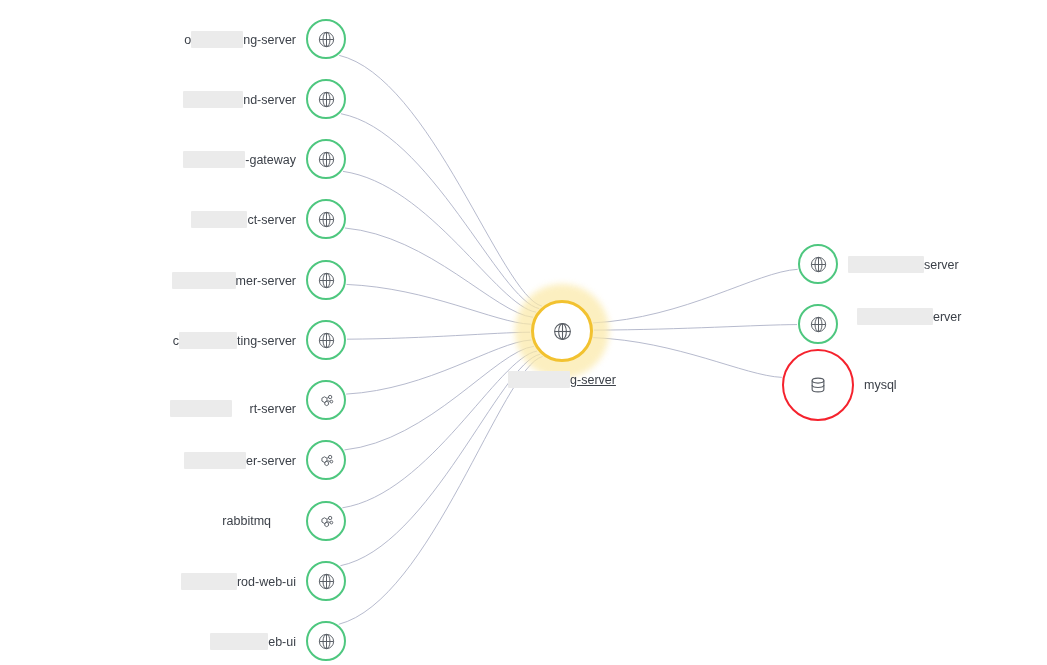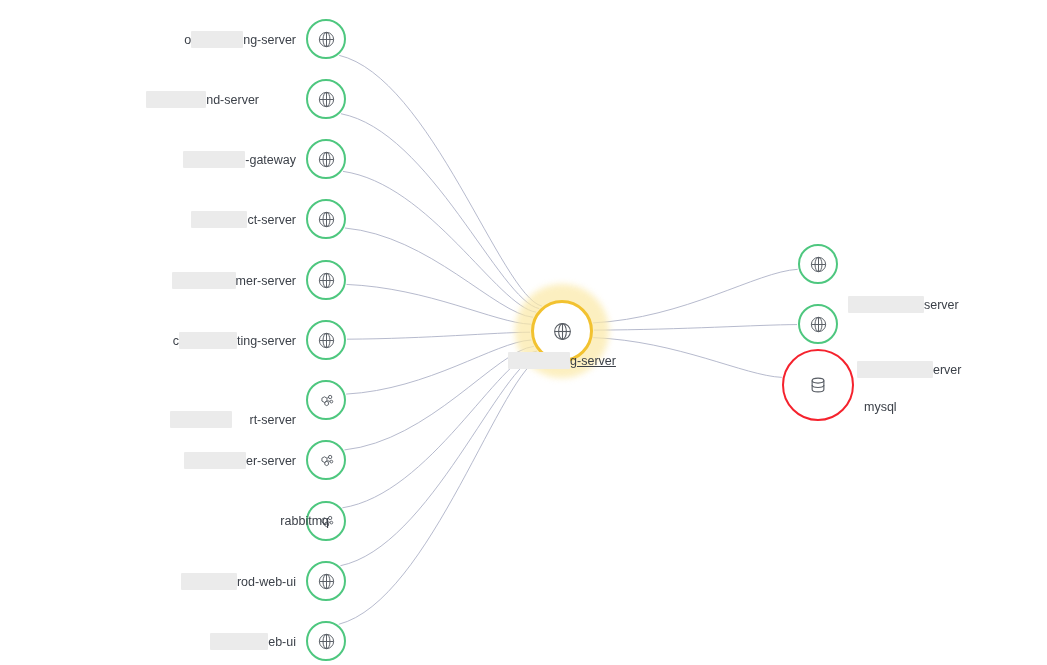--- a/index.html
+++ b/index.html
@@ -65,21 +65,20 @@
     color: #3c4149;
     white-space: nowrap;
     display: flex;
     align-items: center;
   }
   .node-label.align-right {
     justify-content: flex-end;
   }
   .node-label.align-left {
     justify-content: center;
-    margin-top: 40px;
   }
   .node-label.align-center {
     justify-content: center;
   }
   .redaction {
     display: inline-block;
     background: #ebebeb;
     height: 17px;
     vertical-align: middle;
     border-radius: 1px;
@@ -128,21 +127,21 @@
       <div class="node status-healthy" style="left: 306px; top: 79px; height: 40px; width: 40px; border-color: rgb(78, 199, 127);">
         <span class="node-icon">
     <svg width="19" height="19" viewBox="0 0 24 24" fill="none" stroke="currentColor" stroke-width="1.25">
       <circle cx="12" cy="12" r="9"></circle>
       <line x1="3" y1="12" x2="21" y2="12"></line>
       <line x1="12" y1="3" x2="12" y2="21"></line>
       <ellipse cx="12" cy="12" rx="4.4" ry="9"></ellipse>
     </svg>
         </span>
       </div>
-      <div class="node-label align-right" style="right: 788px; top: 91px; margin-left: 36px;">
+      <div class="node-label align-right" style="right: 751px; top: 91px; margin-left: 36px;">
         <span class="redaction" style="width: 60px; background: rgb(235, 235, 235);"></span>
         <span class="label-text">nd-server</span>
       </div>
       <div class="node status-healthy" style="left: 306px; top: 139px; height: 40px; width: 40px; border-color: rgb(78, 199, 127);">
         <span class="node-icon">
     <svg width="19" height="19" viewBox="0 0 24 24" fill="none" stroke="currentColor" stroke-width="1.25">
       <circle cx="12" cy="12" r="9"></circle>
       <line x1="3" y1="12" x2="21" y2="12"></line>
       <line x1="12" y1="3" x2="12" y2="21"></line>
       <ellipse cx="12" cy="12" rx="4.4" ry="9"></ellipse>
@@ -201,21 +200,21 @@
     <svg width="19" height="19" viewBox="0 0 24 24" fill="none" stroke="currentColor" stroke-width="1.2">
       <path d="M6.2 9.1 L9.4 7.3 L12.6 9.1 L12.6 12.7 L9.4 14.5 L6.2 12.7 Z"></path>
       <path d="M9.8 14.4 L12.2 13.0 L14.6 14.4 L14.6 17.1 L12.2 18.5 L9.8 17.1 Z"></path>
       <circle cx="16.6" cy="7.6" r="2.1"></circle>
       <circle cx="18.2" cy="13.4" r="1.7"></circle>
       <line x1="12.8" y1="9.0" x2="14.8" y2="8.1"></line>
       <line x1="13.2" y1="12.3" x2="16.6" y2="13.2"></line>
     </svg>
         </span>
       </div>
-      <div class="node-label align-right" style="right: 751px; top: 411px; gap: 17px;">
+      <div class="node-label align-right" style="right: 751px; top: 400px; gap: 17px;">
         <span class="redaction" style="width: 62px; background: rgb(235, 235, 235);"></span>
         <span class="label-text">rt-server</span>
       </div>
       <div class="node status-healthy" style="left: 306px; top: 440px; height: 40px; width: 40px; border-color: rgb(78, 199, 127);">
         <span class="node-icon">
     <svg width="19" height="19" viewBox="0 0 24 24" fill="none" stroke="currentColor" stroke-width="1.2">
       <path d="M6.2 9.1 L9.4 7.3 L12.6 9.1 L12.6 12.7 L9.4 14.5 L6.2 12.7 Z"></path>
       <path d="M9.8 14.4 L12.2 13.0 L14.6 14.4 L14.6 17.1 L12.2 18.5 L9.8 17.1 Z"></path>
       <circle cx="16.6" cy="7.6" r="2.1"></circle>
       <circle cx="18.2" cy="13.4" r="1.7"></circle>
@@ -233,21 +232,21 @@
     <svg width="19" height="19" viewBox="0 0 24 24" fill="none" stroke="currentColor" stroke-width="1.2">
       <path d="M6.2 9.1 L9.4 7.3 L12.6 9.1 L12.6 12.7 L9.4 14.5 L6.2 12.7 Z"></path>
       <path d="M9.8 14.4 L12.2 13.0 L14.6 14.4 L14.6 17.1 L12.2 18.5 L9.8 17.1 Z"></path>
       <circle cx="16.6" cy="7.6" r="2.1"></circle>
       <circle cx="18.2" cy="13.4" r="1.7"></circle>
       <line x1="12.8" y1="9.0" x2="14.8" y2="8.1"></line>
       <line x1="13.2" y1="12.3" x2="16.6" y2="13.2"></line>
     </svg>
         </span>
       </div>
-      <div class="node-label align-right" style="right: 718px; top: 513px;">
+      <div class="node-label align-right" style="right: 776px; top: 513px;">
         <span class="label-text">rabbitmq</span>
       </div>
       <div class="node status-healthy" style="left: 306px; top: 561px; height: 40px; width: 40px; border-color: rgb(78, 199, 127);">
         <span class="node-icon">
     <svg width="19" height="19" viewBox="0 0 24 24" fill="none" stroke="currentColor" stroke-width="1.25">
       <circle cx="12" cy="12" r="9"></circle>
       <line x1="3" y1="12" x2="21" y2="12"></line>
       <line x1="12" y1="3" x2="12" y2="21"></line>
       <ellipse cx="12" cy="12" rx="4.4" ry="9"></ellipse>
     </svg>
@@ -275,21 +274,21 @@
       <div class="node status-selected" style="left: 531px; top: 300px; height: 62px; width: 62px; border-color: rgb(242, 194, 48);">
         <span class="node-icon">
     <svg width="21" height="21" viewBox="0 0 24 24" fill="none" stroke="currentColor" stroke-width="1.25">
       <circle cx="12" cy="12" r="9"></circle>
       <line x1="3" y1="12" x2="21" y2="12"></line>
       <line x1="12" y1="3" x2="12" y2="21"></line>
       <ellipse cx="12" cy="12" rx="4.4" ry="9"></ellipse>
     </svg>
         </span>
       </div>
-      <div class="node-label align-center" style="left: 472px; top: 352px; width: 180px; text-decoration: underline;">
+      <div class="node-label align-center" style="left: 472px; top: 371px; width: 180px; text-decoration: underline;">
         <span class="redaction" style="width: 62px; background: rgb(235, 235, 235);"></span>
         <span class="label-text">g-server</span>
       </div>
       <div class="node status-healthy" style="left: 798px; top: 244px; height: 40px; width: 40px; border-color: rgb(78, 199, 127);">
         <span class="node-icon">
     <svg width="19" height="19" viewBox="0 0 24 24" fill="none" stroke="currentColor" stroke-width="1.25">
       <circle cx="12" cy="12" r="9"></circle>
       <line x1="3" y1="12" x2="21" y2="12"></line>
       <line x1="12" y1="3" x2="12" y2="21"></line>
       <ellipse cx="12" cy="12" rx="4.4" ry="9"></ellipse>
@@ -303,30 +302,30 @@
       <div class="node status-healthy" style="left: 798px; top: 304px; height: 40px; width: 40px; border-color: rgb(78, 199, 127);">
         <span class="node-icon">
     <svg width="19" height="19" viewBox="0 0 24 24" fill="none" stroke="currentColor" stroke-width="1.25">
       <circle cx="12" cy="12" r="9"></circle>
       <line x1="3" y1="12" x2="21" y2="12"></line>
       <line x1="12" y1="3" x2="12" y2="21"></line>
       <ellipse cx="12" cy="12" rx="4.4" ry="9"></ellipse>
     </svg>
         </span>
       </div>
-      <div class="node-label align-left" style="left: 848px; top: 321px; padding-left: 9px;">
+      <div class="node-label align-left" style="left: 848px; top: 308px; padding-left: 9px;">
         <span class="redaction" style="width: 76px; background: rgb(235, 235, 235);"></span>
         <span class="label-text">erver</span>
       </div>
       <div class="node status-error" style="left: 782px; top: 349px; height: 72px; width: 72px; border-color: rgb(245, 34, 45);">
         <span class="node-icon">
     <svg width="22" height="22" viewBox="0 0 24 24" fill="none" stroke="currentColor" stroke-width="1.25">
       <ellipse cx="12" cy="7.2" rx="6.4" ry="2.7"></ellipse>
       <path d="M5.6 7.2 V16.8 C5.6 18.3 8.5 19.5 12 19.5 C15.5 19.5 18.4 18.3 18.4 16.8 V7.2"></path>
       <path d="M5.6 12 C5.6 13.5 8.5 14.7 12 14.7 C15.5 14.7 18.4 13.5 18.4 12"></path>
     </svg>
         </span>
       </div>
-      <div class="node-label align-left" style="left: 864px; top: 359px;">
+      <div class="node-label align-left" style="left: 864px; top: 377px;">
         <span class="label-text">mysql</span>
       </div>
     </div>
 </div>
 
 </body></html>

